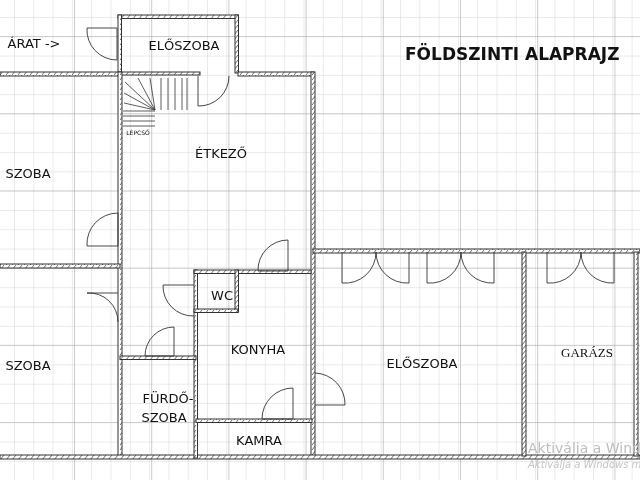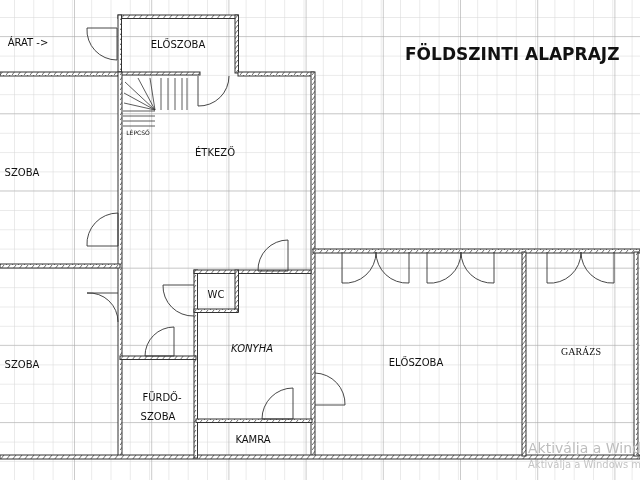--- a/index.html
+++ b/index.html
@@ -1,23 +1,23 @@
 <!DOCTYPE html>
 <html><head>
 <meta charset="utf-8">
 <style>
   html,body{margin:0;padding:0;background:#fff;}
   body{width:640px;height:480px;overflow:hidden;position:relative;font-family:"DejaVu Sans",sans-serif;}
   #plan{position:absolute;left:0;top:0;}
   .lbl{position:absolute;font-family:"DejaVu Sans",sans-serif;color:#111;white-space:nowrap;line-height:1;transform:translate(-50%,-50%);}
   .title{font-size:17px;transform:none;}
-  .room{font-size:10px;}
+  .room{font-size:13px;margin-left:6px;}
   .small{font-size:6px;}
   .wm1{position:absolute;left:528px;top:440px;font-size:14px;color:#bdbdbd;font-family:"DejaVu Sans",sans-serif;white-space:nowrap;}
-  .wm2{position:absolute;left:528px;top:459px;font-size:10px;color:#c4c4c4;font-family:"DejaVu Sans",sans-serif;white-space:nowrap;}
+  .wm2{position:absolute;left:528px;top:459px;font-size:10px;color:#c4c4c4;font-family:"DejaVu Sans",sans-serif;white-space:nowrap;font-style:italic;}
 </style>
 </head>
 <body>
 
 <svg id="plan" width="640" height="480" viewBox="0 0 640 480" xmlns="http://www.w3.org/2000/svg">
   <defs>
     <pattern id="minor" width="19.3" height="19.3" patternUnits="userSpaceOnUse" x="14" y="17">
       <path d="M0 0 H19.3 M0 0 V19.3" stroke="#d6d6d6" stroke-width="1" fill="none"></path>
     </pattern>
     <pattern id="major" width="77.2" height="77.2" patternUnits="userSpaceOnUse" x="74" y="36">
@@ -106,21 +106,21 @@
 </svg>
 
 <div class="lbl title" style="left:405px;top:46px;font-weight:bold;">FÖLDSZINTI ALAPRAJZ</div>
 <div class="lbl room" style="left:28px;top:43px;">ÁRAT -&gt;</div>
 <div class="lbl room" style="left:178px;top:45px;">ELŐSZOBA</div>
 <div class="lbl small" style="left:138px;top:133px;">LÉPCSŐ</div>
 <div class="lbl room" style="left:215px;top:153px;">ÉTKEZŐ</div>
 <div class="lbl room" style="left:22px;top:173px;">SZOBA</div>
 <div class="lbl room" style="left:22px;top:365px;">SZOBA</div>
 <div class="lbl room" style="left:216px;top:295px;">WC</div>
-<div class="lbl room" style="left:252px;top:349px;font-style:italic;">KONYHA</div>
+<div class="lbl room" style="left:252px;top:349px;">KONYHA</div>
 <div class="lbl room" style="left:162px;top:398px;">FÜRDŐ-</div>
 <div class="lbl room" style="left:158px;top:417px;">SZOBA</div>
 <div class="lbl room" style="left:253px;top:440px;">KAMRA</div>
 <div class="lbl room" style="left:416px;top:363px;">ELŐSZOBA</div>
 <div class="lbl room" style="left:581px;top:352px;font-family:Liberation Serif, serif;">GARÁZS</div>
 
 <div class="wm1">Aktiválja a Windows</div>
 <div class="wm2">Aktiválja a Windows m</div>
 
 </body></html>

